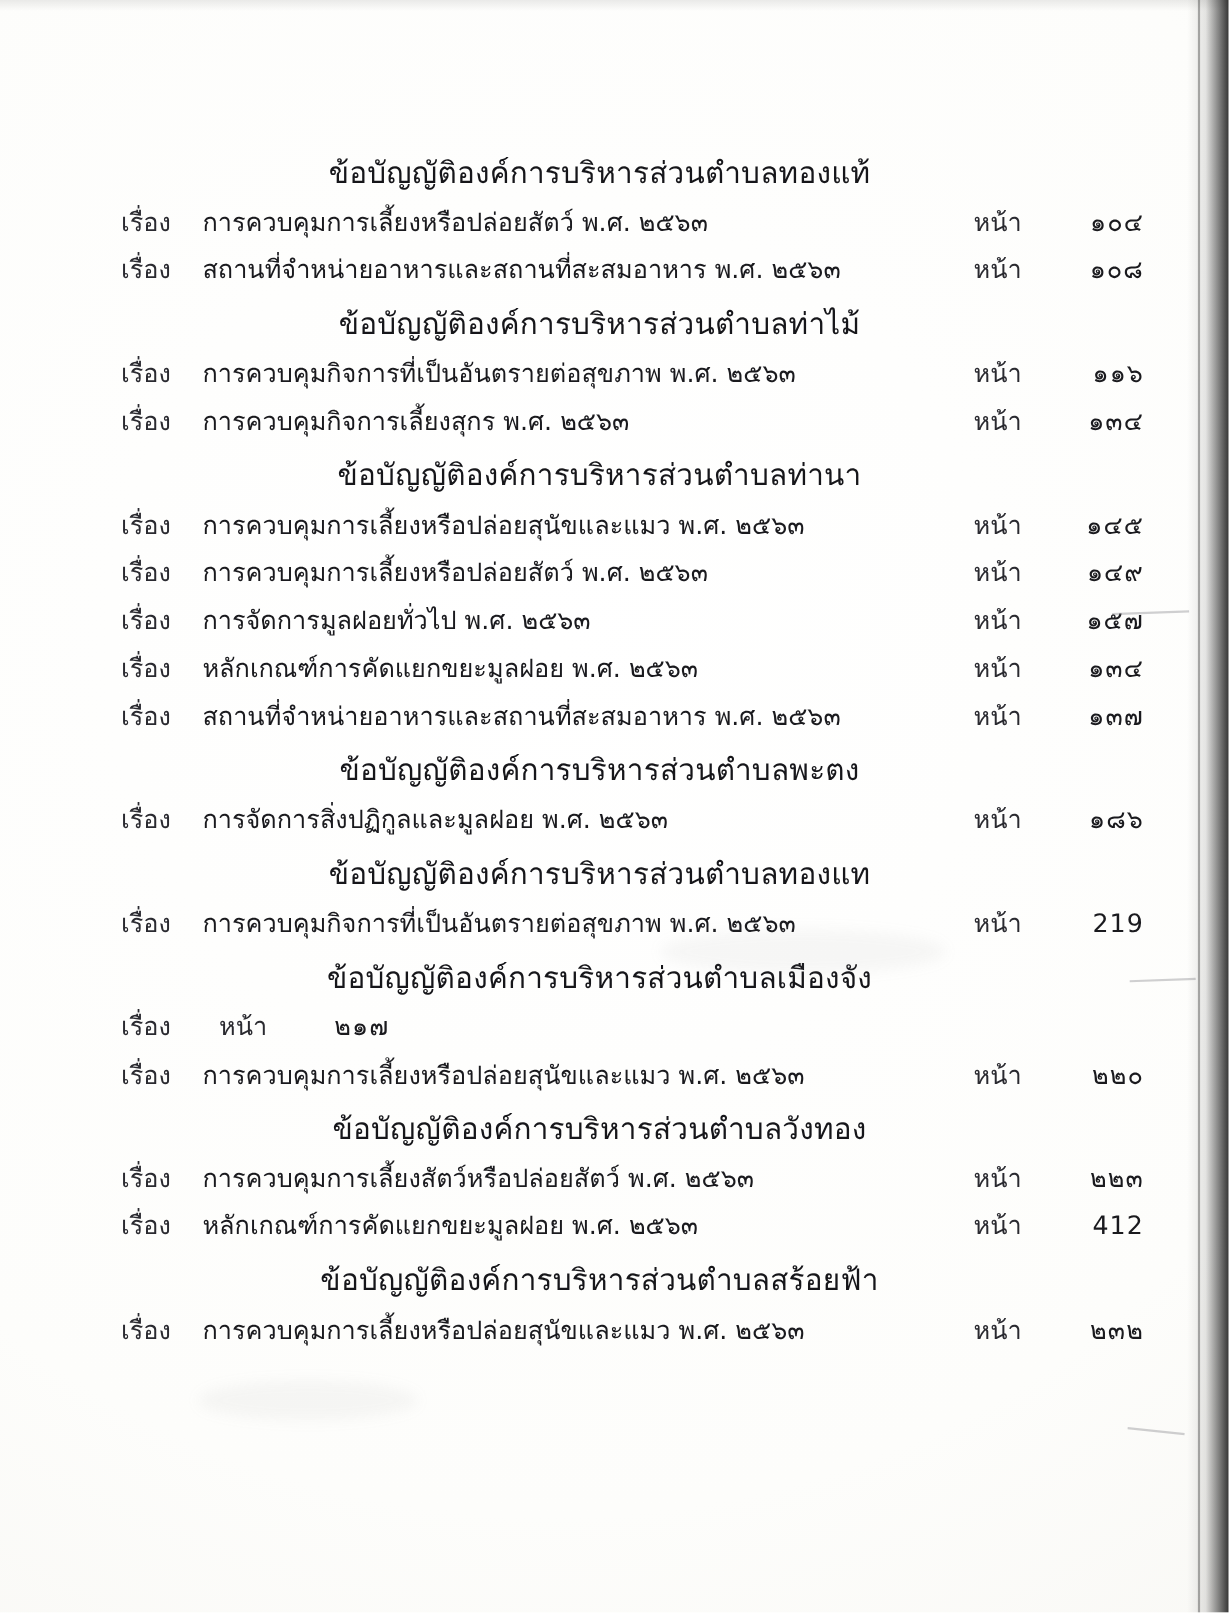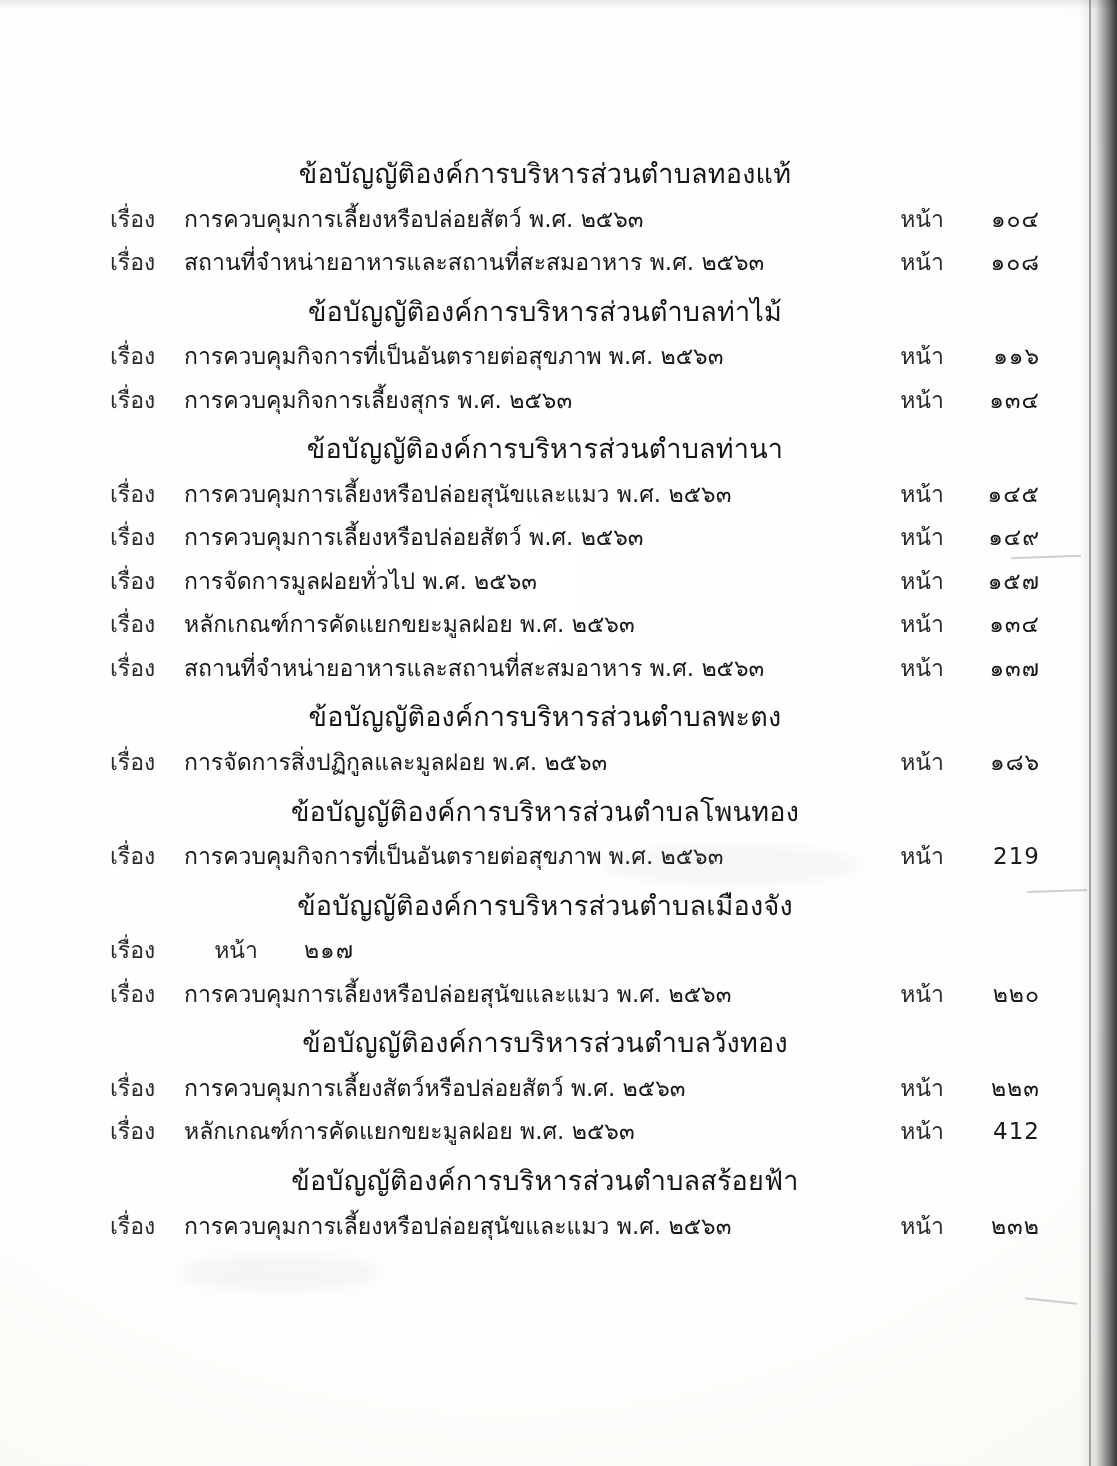--- a/index.html
+++ b/index.html
@@ -70,21 +70,21 @@
     text-align: center;
     font-size: 27px;
     line-height: 1.32;
     letter-spacing: 0.2px;
     margin: 14px 0 10px 0;
     color: #16161a;
     font-weight: 400;
     padding-right: 60px;
   }
   .section-heading.first {
-    margin-top: 16px;
+    margin-top: 0;
   }
 
   .entry {
     display: flex;
     align-items: baseline;
     font-size: 23px;
     line-height: 1.5;
     margin: 9px 0;
     color: #1a1a1e;
   }
@@ -94,21 +94,21 @@
     color: #2a2a30;
   }
   .entry .title {
     flex: 1 1 auto;
     padding-right: 10px;
     white-space: nowrap;
   }
   .entry .lbl-page {
     width: 74px;
     flex: 0 0 74px;
-    text-align: right;
+    text-align: center;
     color: #2a2a30;
   }
   .entry .pageno {
     width: 96px;
     flex: 0 0 96px;
     text-align: right;
     letter-spacing: 1px;
   }
 
   
@@ -201,21 +201,21 @@
       </div>
 
       <div class="section-heading">ข้อบัญญัติองค์การบริหารส่วนตำบลพะตง</div>
       <div class="entry">
         <span class="lbl-subject">เรื่อง</span>
         <span class="title">การจัดการสิ่งปฏิกูลและมูลฝอย  พ.ศ. ๒๕๖๓</span>
         <span class="lbl-page">หน้า</span>
         <span class="pageno">๑๘๖</span>
       </div>
 
-      <div class="section-heading">ข้อบัญญัติองค์การบริหารส่วนตำบลโพนทอง</div>
+      <div class="section-heading">ข้อบัญญัติองค์การบริหารส่วนตำบลทองแท</div>
       <div class="entry">
         <span class="lbl-subject">เรื่อง</span>
         <span class="title">การควบคุมกิจการที่เป็นอันตรายต่อสุขภาพ  พ.ศ. ๒๕๖๓</span>
         <span class="lbl-page">หน้า</span>
         <span class="pageno">219</span>
       </div>
 
       <div class="section-heading">ข้อบัญญัติองค์การบริหารส่วนตำบลเมืองจัง</div>
       <div class="entry">
         <span class="lbl-subject">เรื่อง</span>

